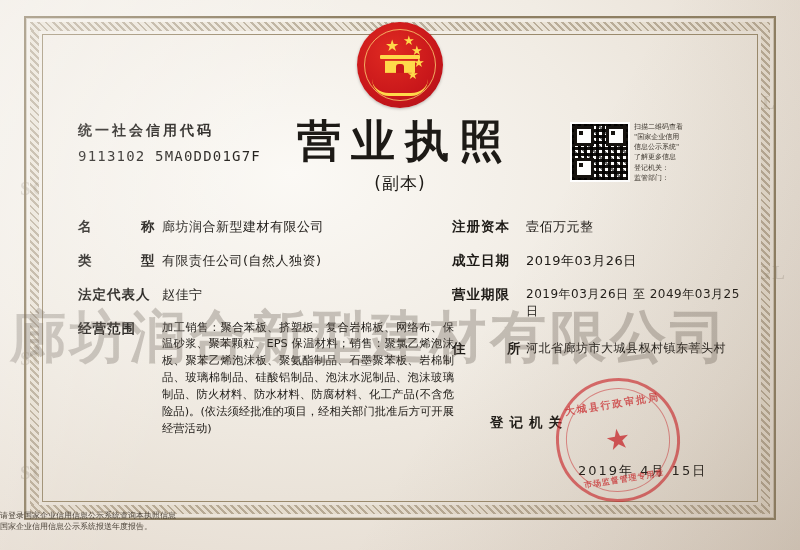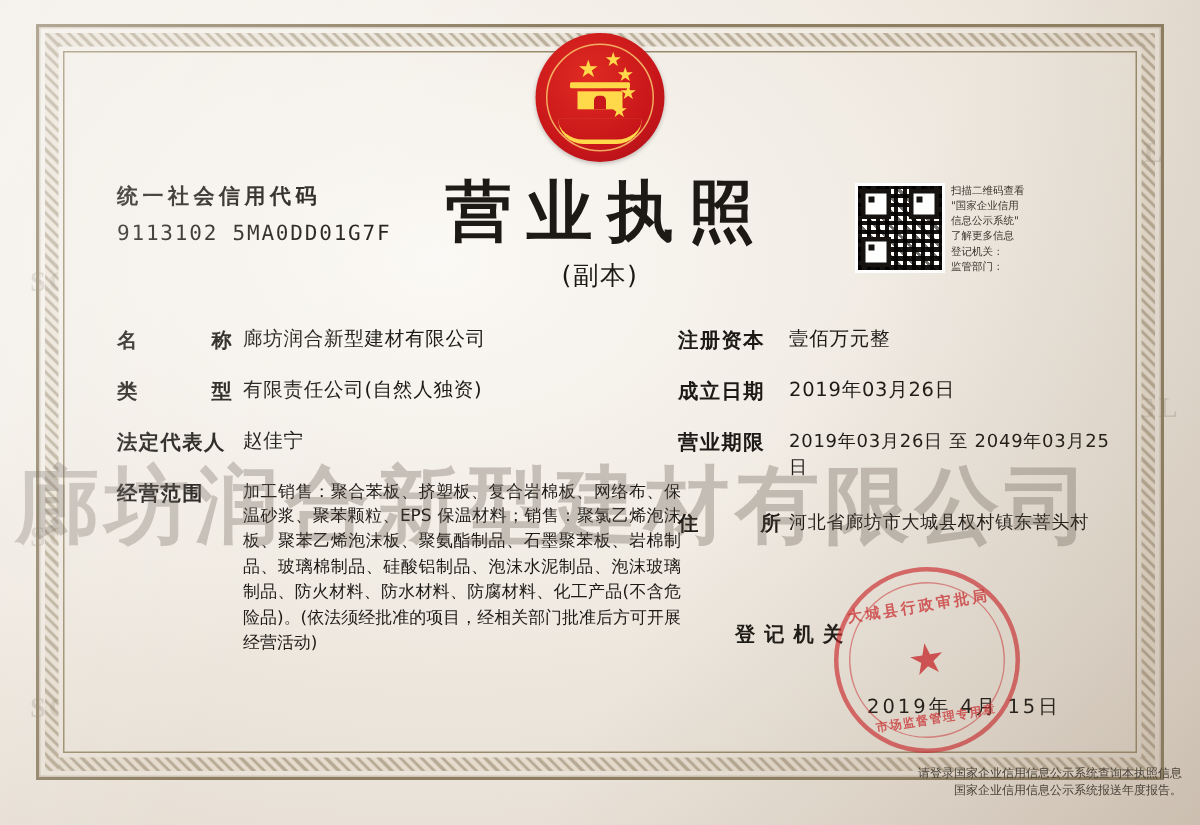--- a/index.html
+++ b/index.html
@@ -347,21 +347,21 @@
     display: flex;
     justify-content: space-between;
     padding: 0 26px;
     font-size: 9.5px;
     color: #2a251e;
   }
   .footer-center {
     position: absolute;
     left: 0; right: 12px;
     bottom: 18px;
-    text-align: right;
+    text-align: left;
     font-size: 8px;
     color: #4a4238;
   }
   .footer-left-url {
     font-size: 8px;
     color: #4a4238;
     text-align: center;
   }
   .footer-left-title { font-size: 9.5px; }
 </style>

